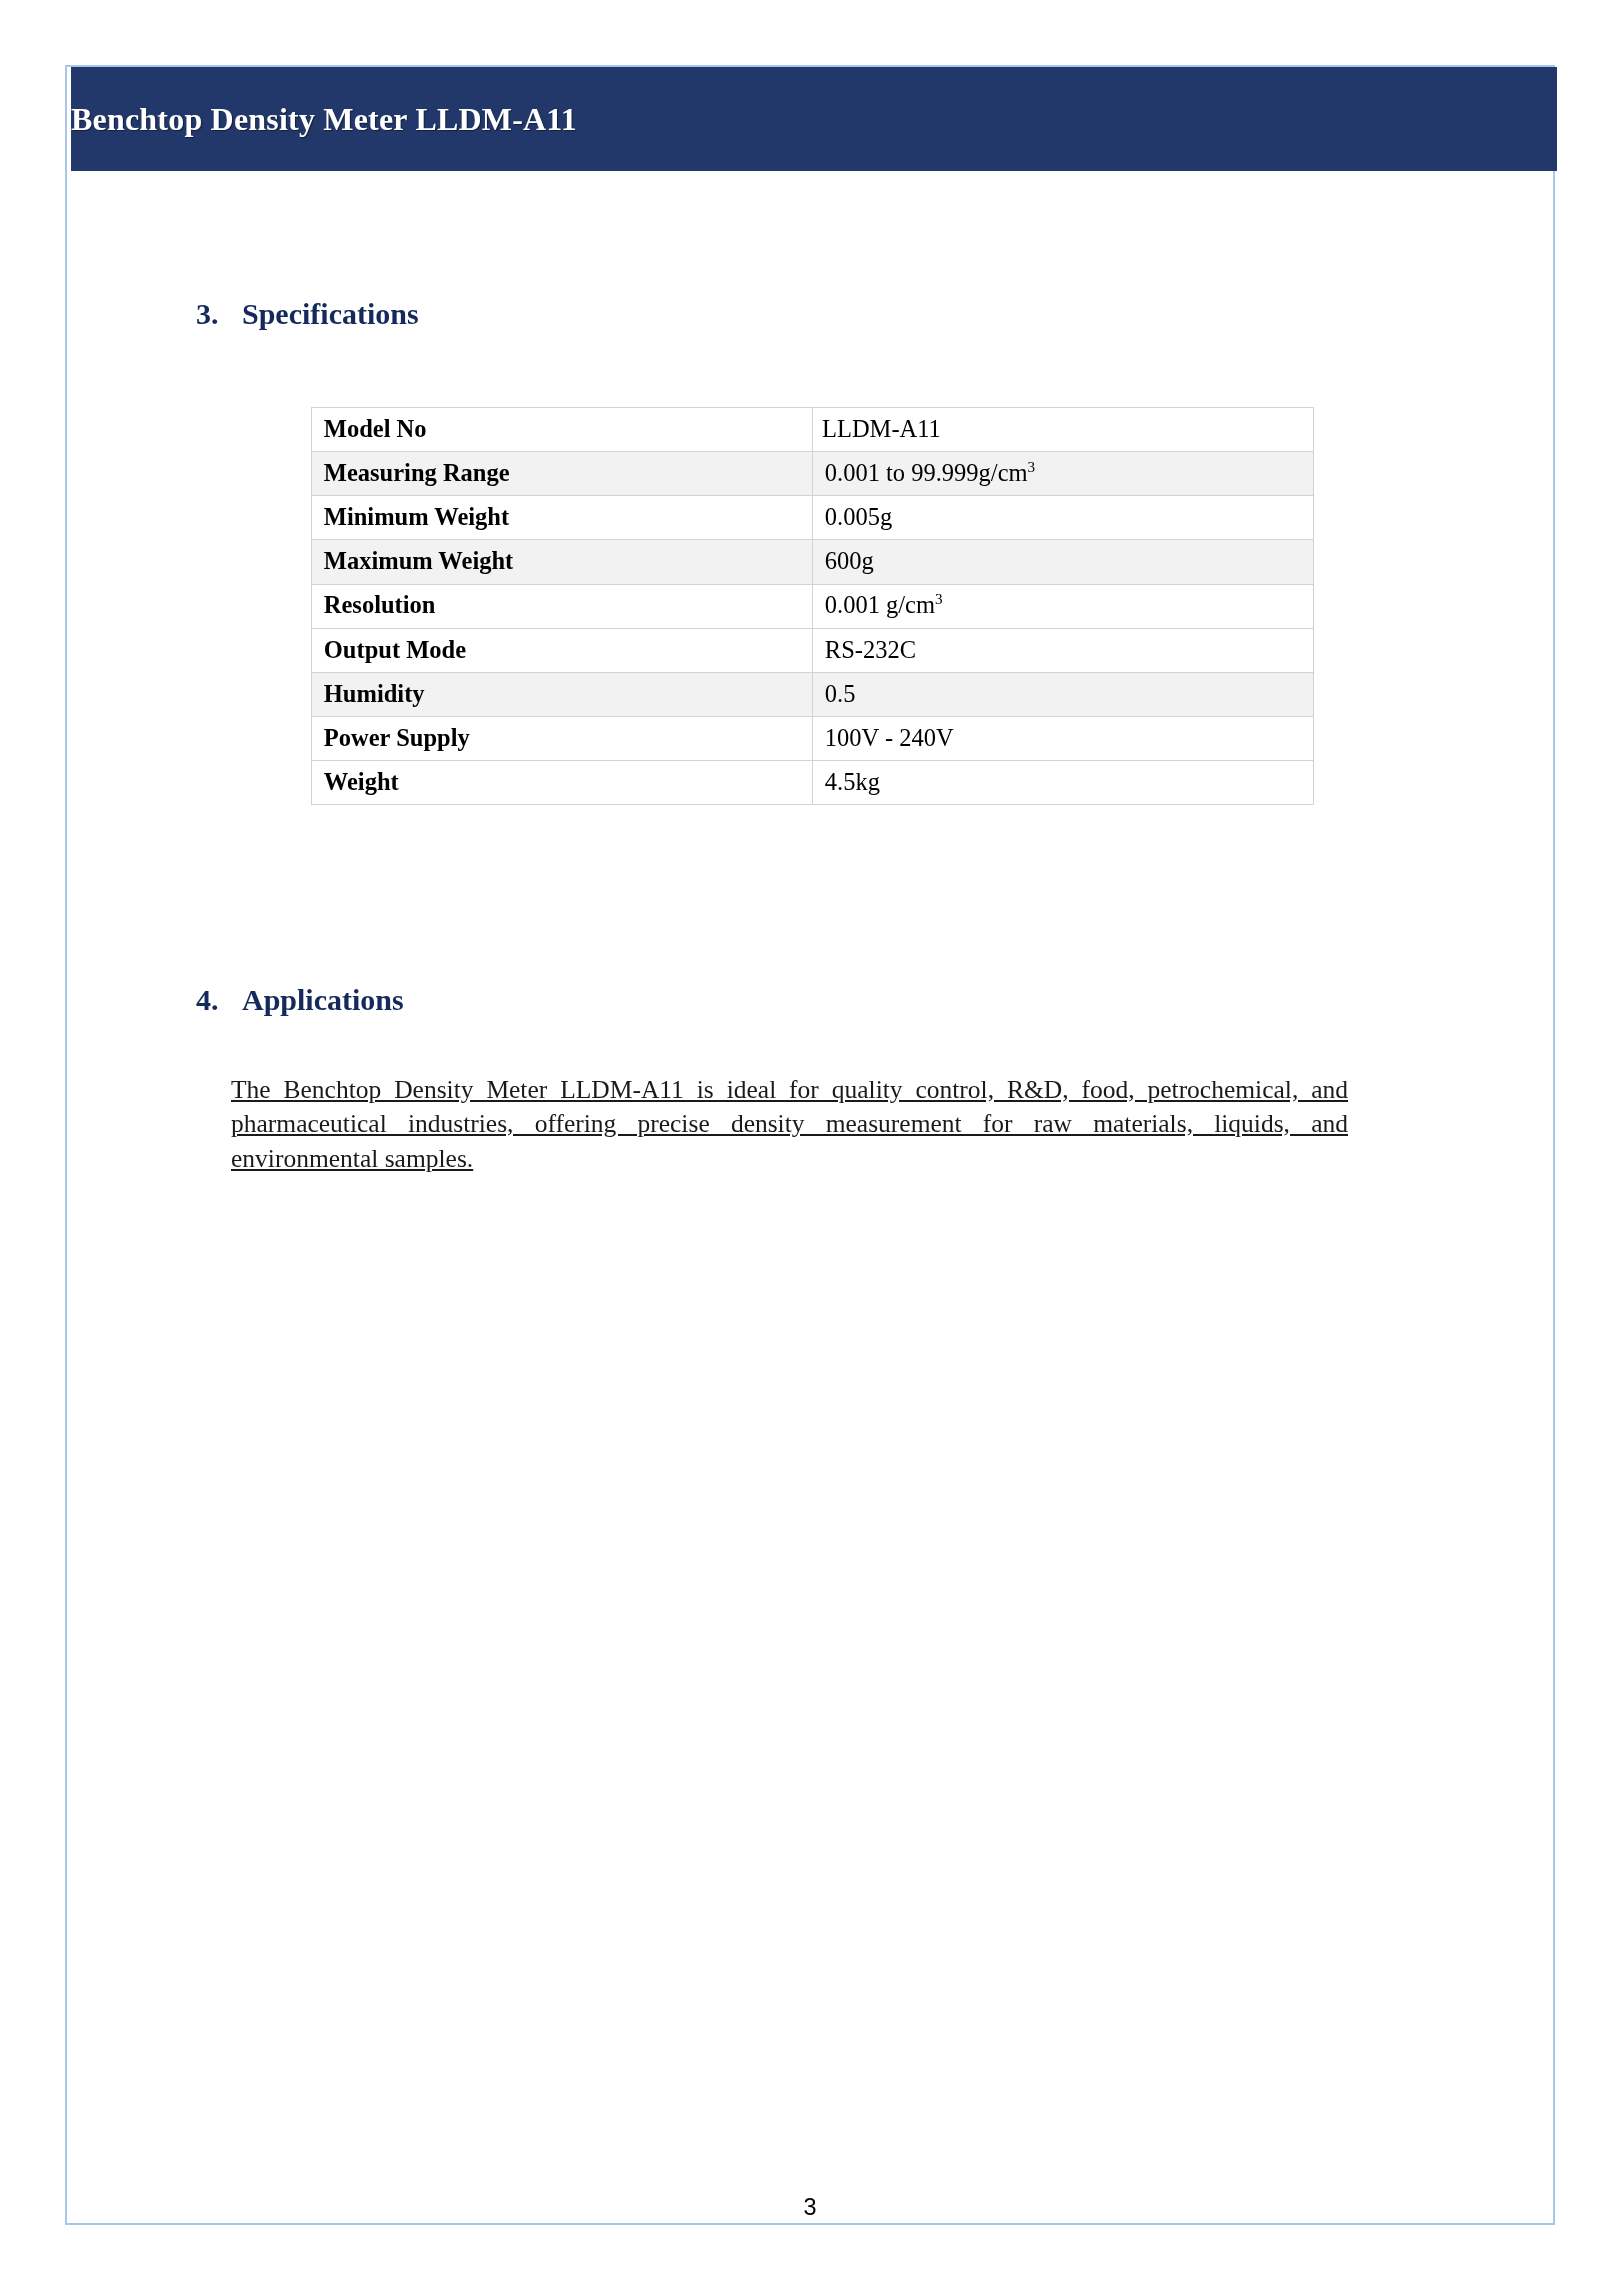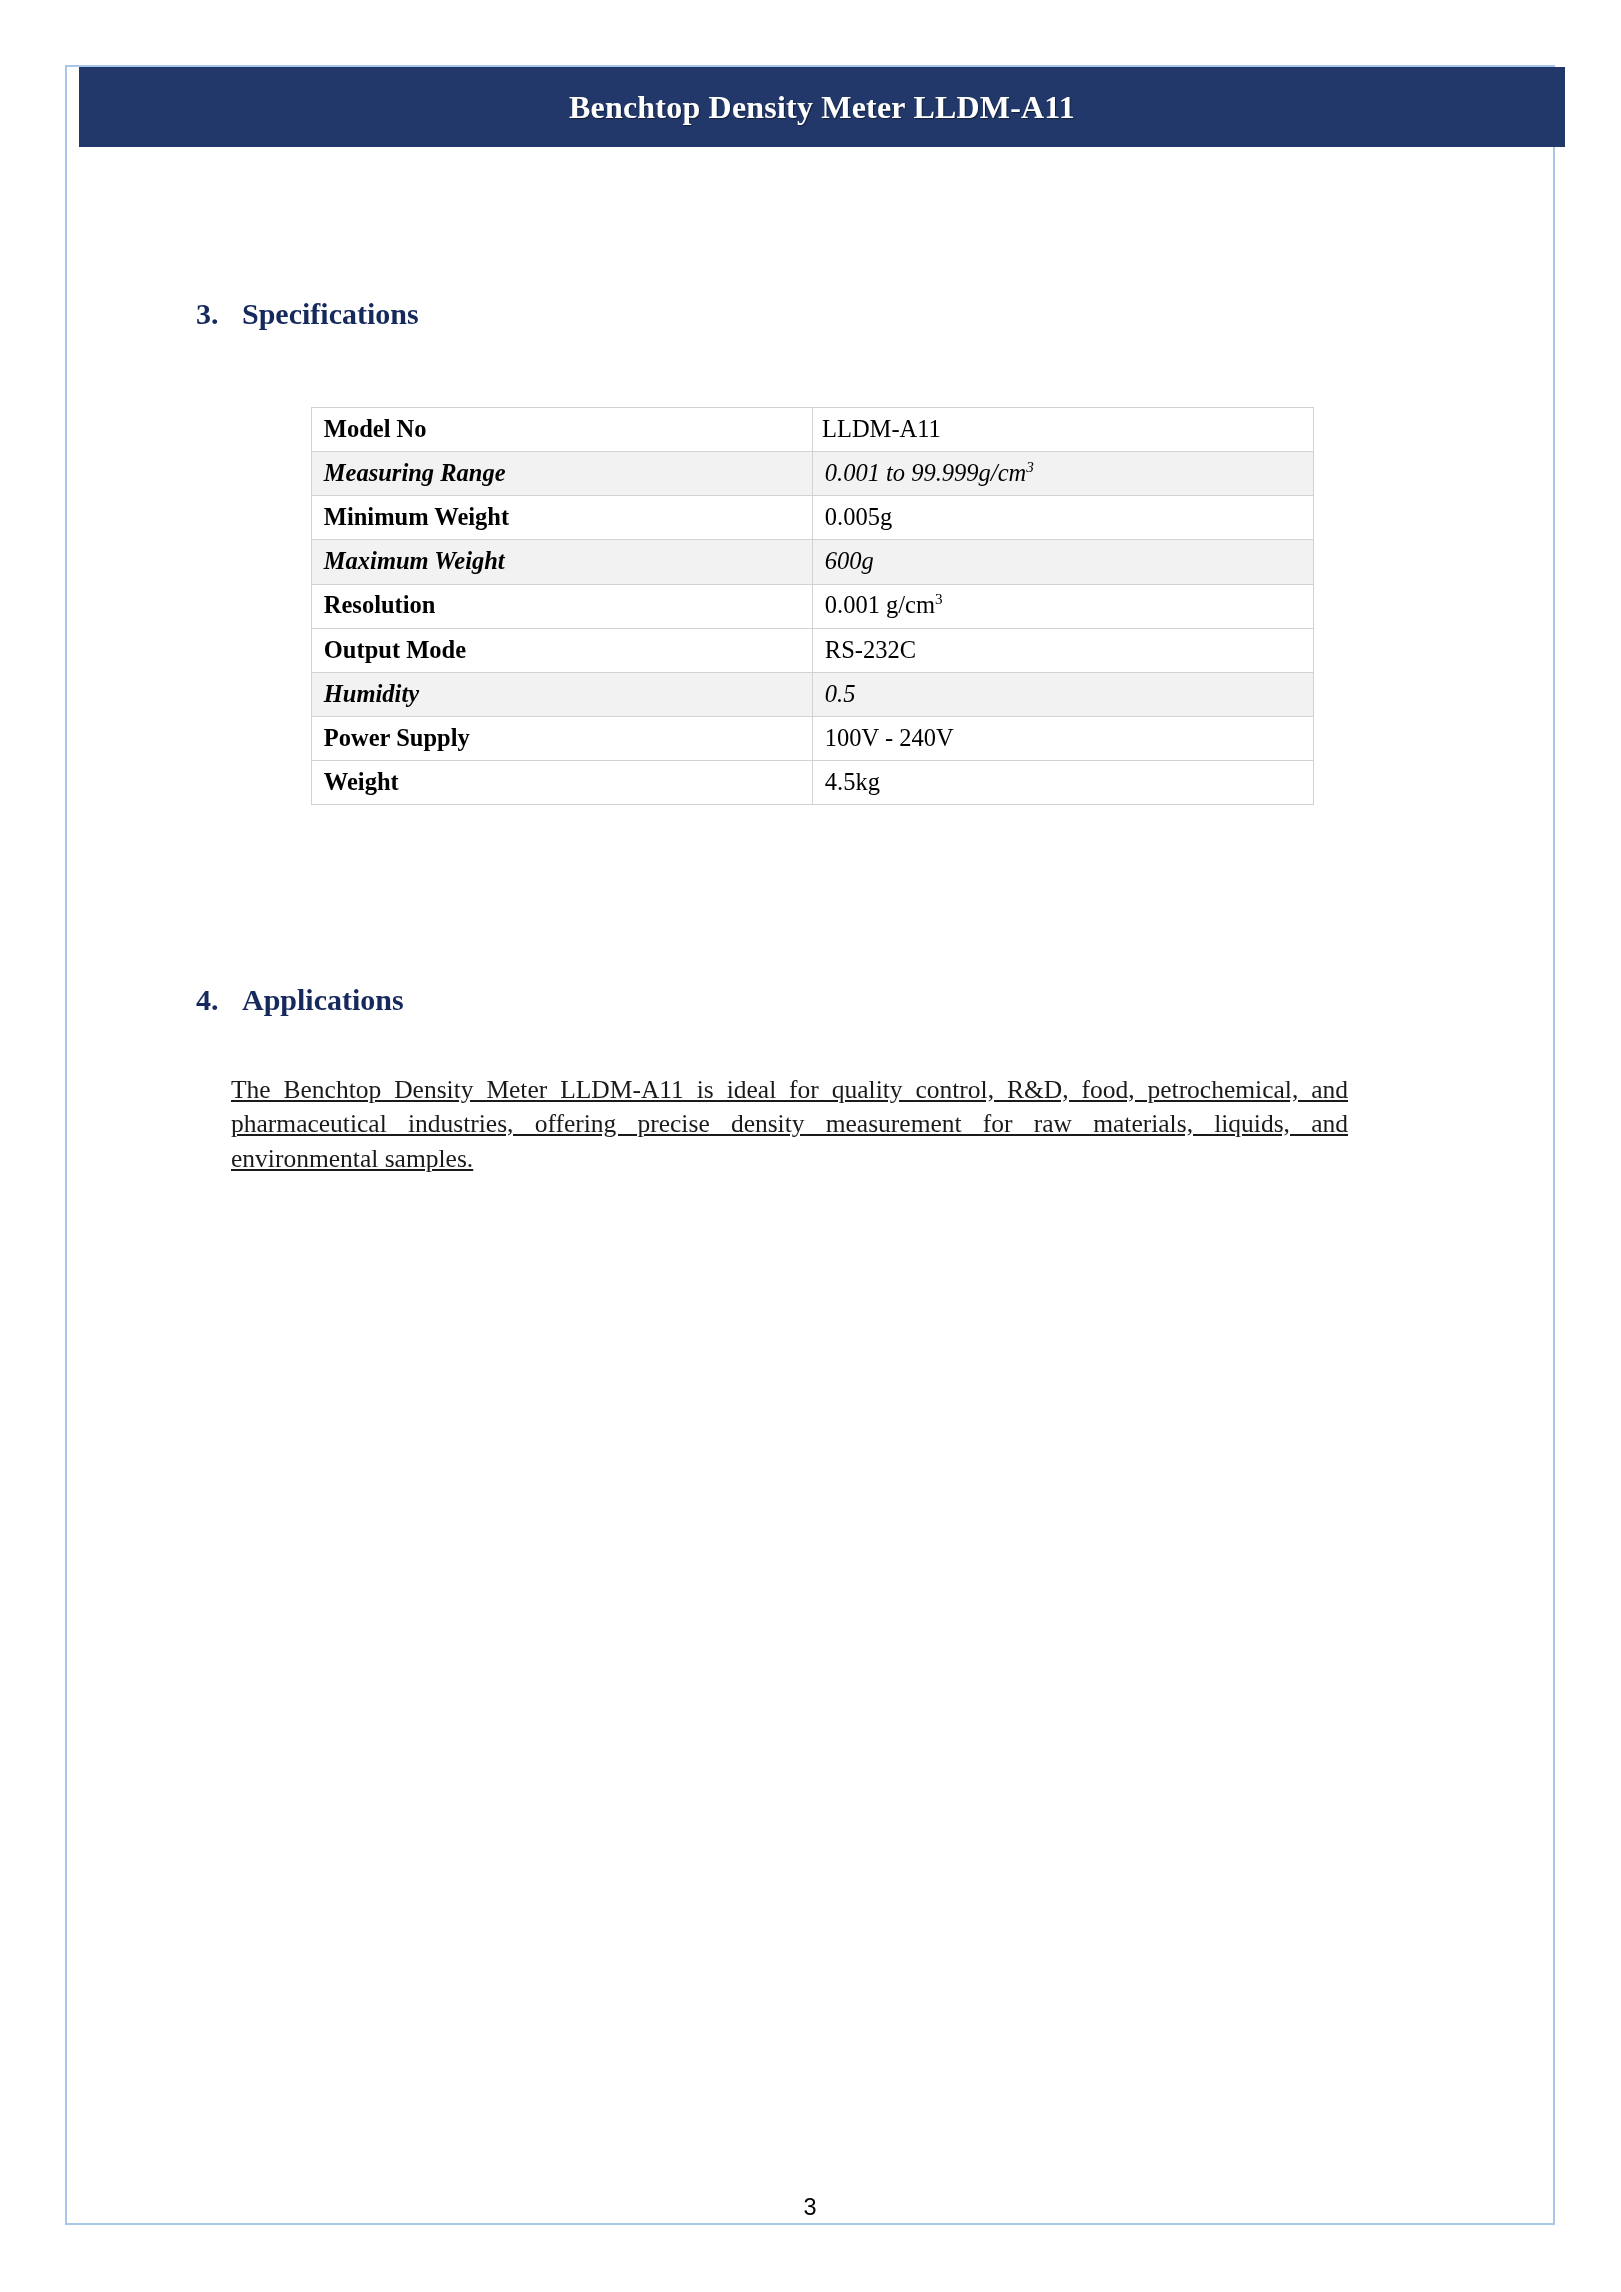--- a/index.html
+++ b/index.html
@@ -25,28 +25,27 @@
     width: 1490px;
     height: 2160px;
     border: 2px solid #a8c6e8;
     box-sizing: border-box;
     background: #ffffff;
   }
 
   
   .header-banner {
     position: absolute;
-    left: 12px;
+    left: 4px;
     top: 0px;
     width: 100%;
-    height: 80px;
+    height: 104px;
     background: #22386a;
     display: flex;
     align-items: center;
-    justify-content: center;
     box-sizing: border-box;
   }
 
   .header-title {
     color: #ffffff;
     font-family: "Liberation Serif", "DejaVu Serif", serif;
     font-weight: bold;
     font-size: 32px;
     letter-spacing: 0.2px;
     text-shadow: 1px 1px 1px rgba(0,0,0,0.45);
@@ -109,21 +108,20 @@
     font-weight: bold;
   }
 
   .spec-table td.v {
     width: 501px;
     font-weight: normal;
   }
 
   .spec-table tr.shade td {
     background: #f2f2f2;
-    font-style: italic;
   }
 
   .spec-table tr.plain td {
     background: #ffffff;
   }
 
   .spec-table td.v.bold-val {
     font-weight: normal;
     padding-left: 9px;
   }

